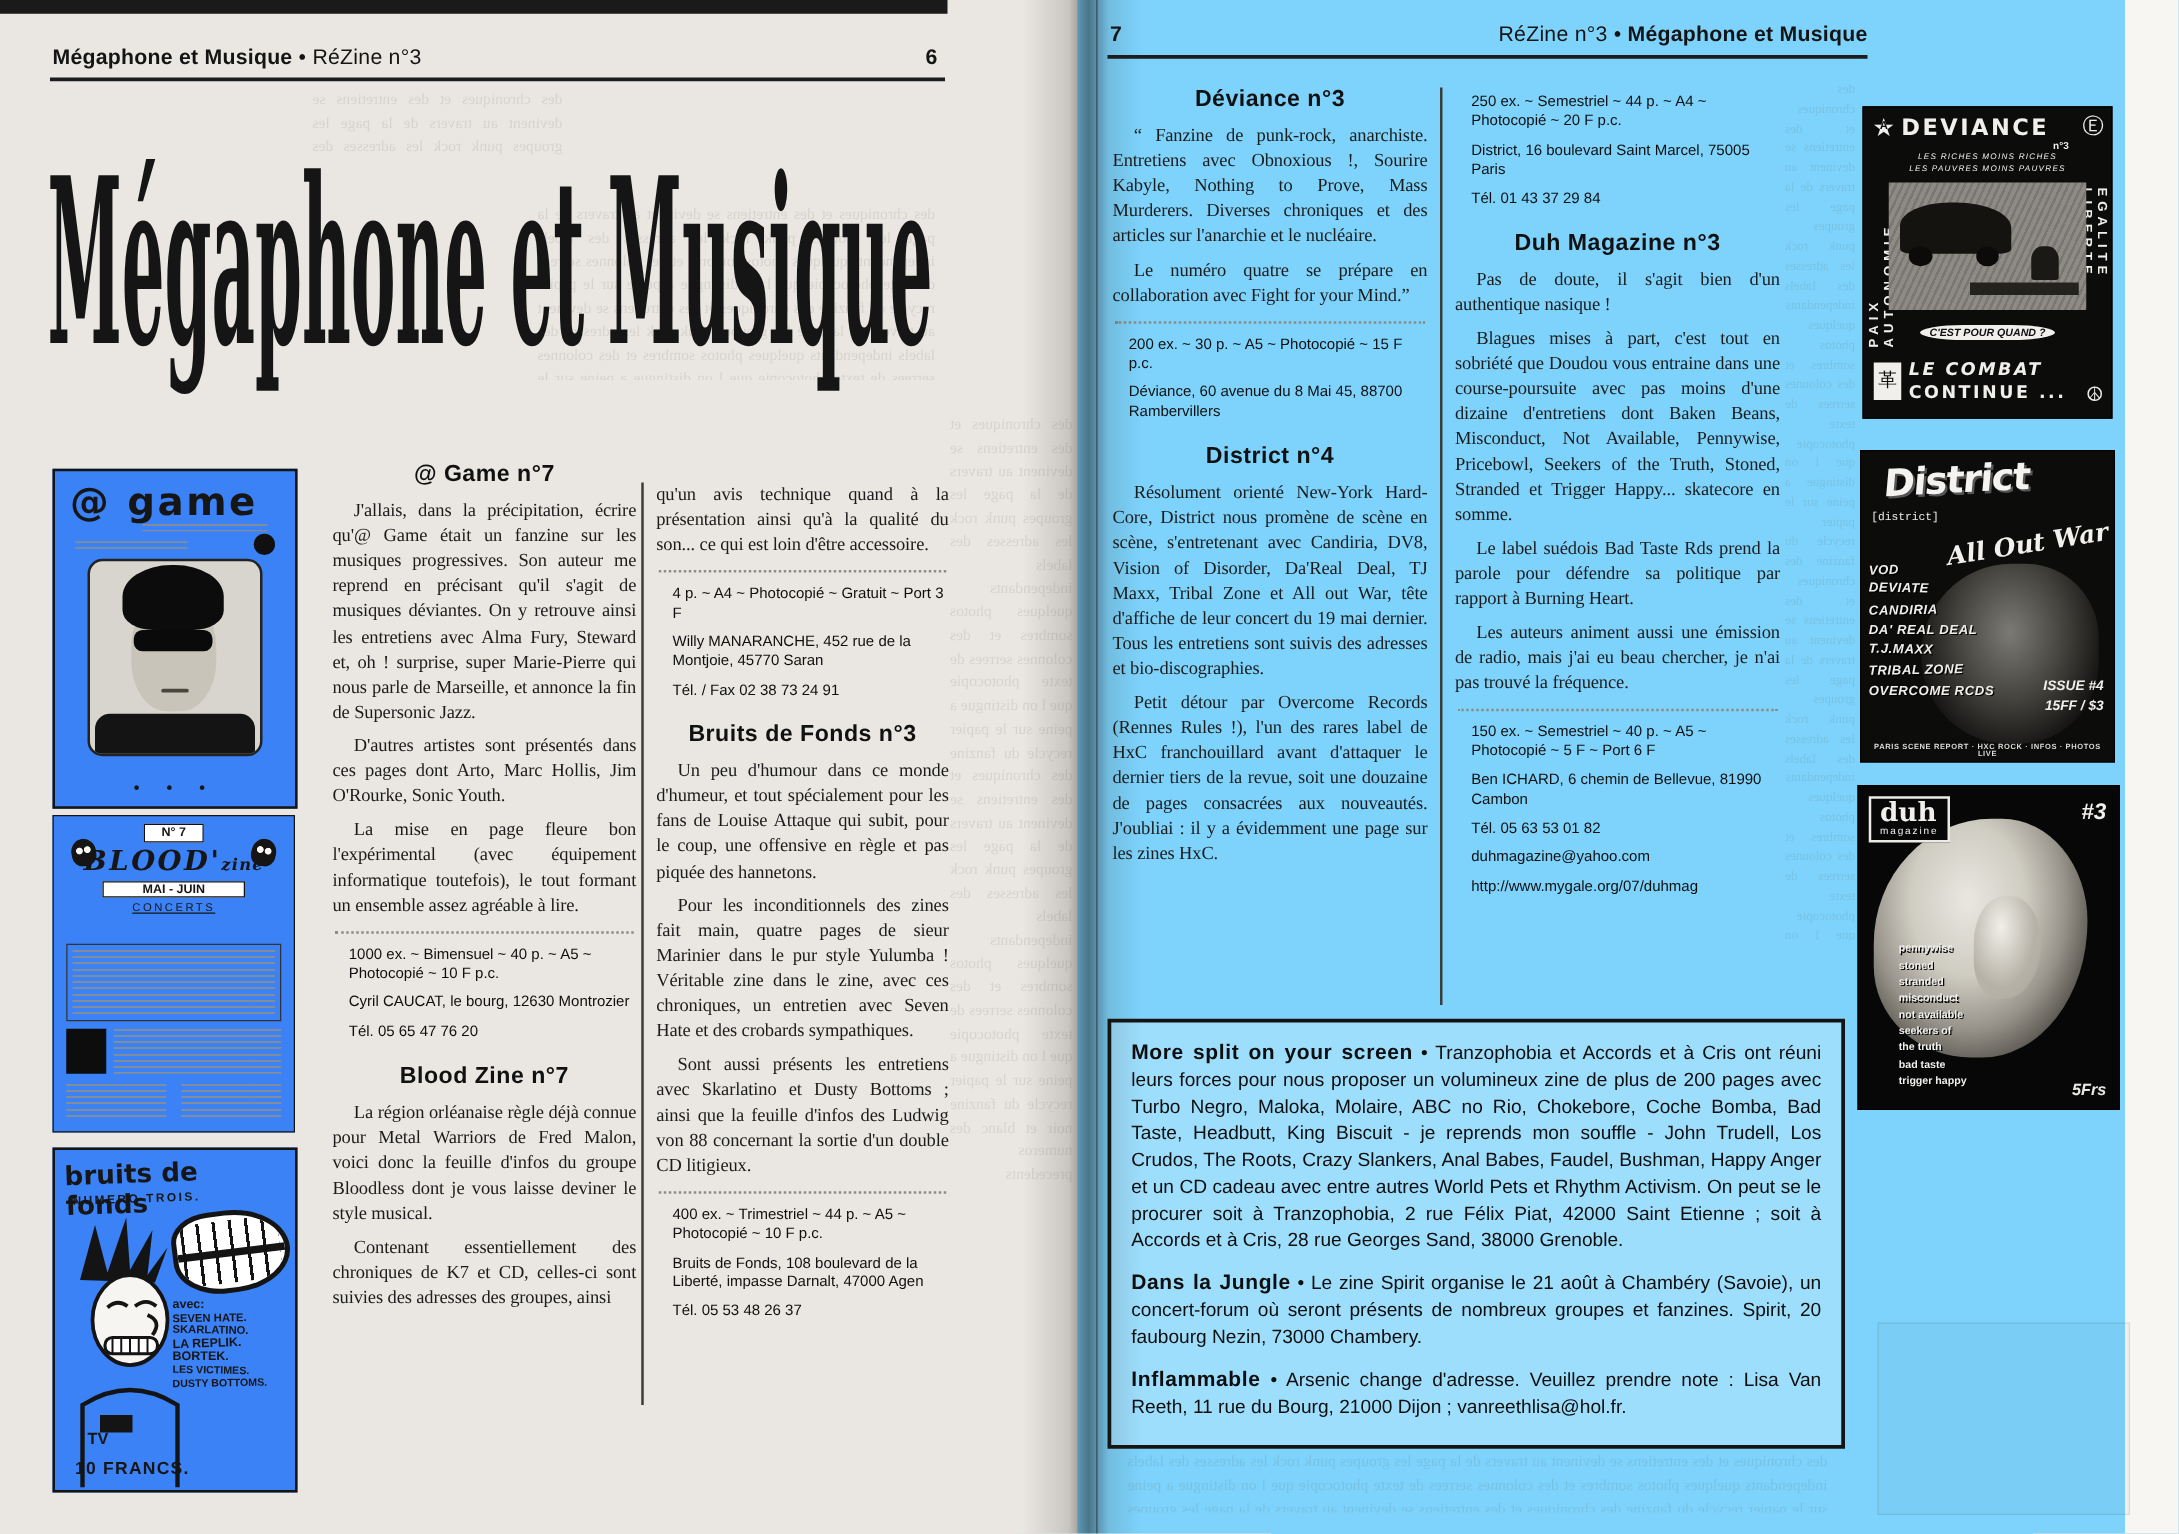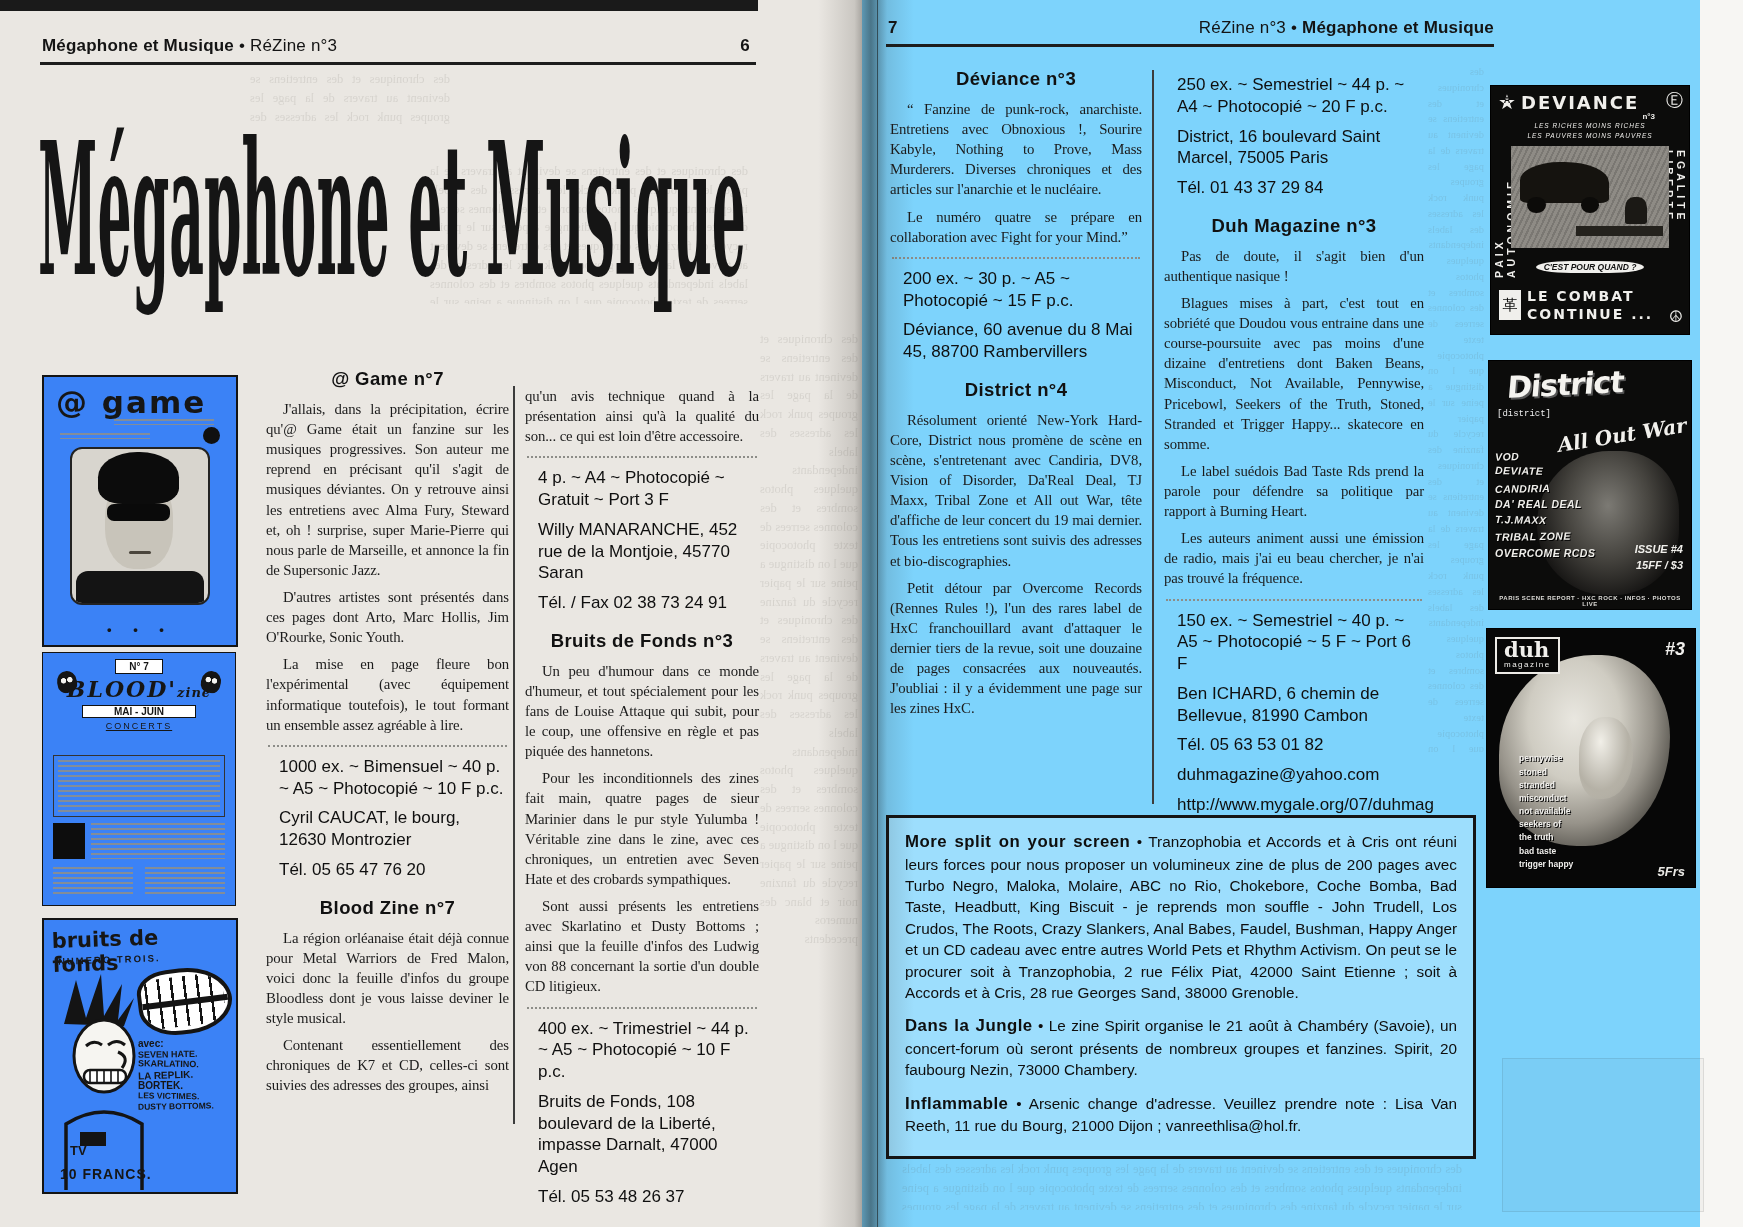--- a/index.html
+++ b/index.html
@@ -13,21 +13,21 @@
   .hdr b{font-weight:bold;}
   .hrule{position:absolute;height:2.5px;background:#1d1d1d;}
   .title-svg{position:absolute;overflow:visible;}
   .title-svg text{font-family:"DejaVu Serif",serif;font-weight:bold;fill:#151515;}
   .col{position:absolute;}
   .col-head{font-weight:bold;font-size:18.5px;text-align:center;margin:16px 0 9px;letter-spacing:.4px;color:#111;}
   .p{font-family:"Liberation Serif",serif;font-size:14.8px;line-height:1.36;text-align:justify;
      text-indent:17px;margin:0 0 7px;color:#1b1b1b;letter-spacing:-.1px;}
   .p.noind{text-indent:0;}
   .sep{border:none;border-top:2px dotted #8d8d88;margin:10px 2px 9px;}
-  .info{font-size:17px;line-height:1.28;margin:0 0 8px;padding-left:13px;color:#0f0f0f;}
+  .info{font-size:12px;line-height:1.28;margin:0 0 8px;padding-left:13px;color:#0f0f0f;}
   .vrule{position:absolute;width:1.5px;background:#3c3c3c;}
   .gutter{position:absolute;left:818px;top:0;width:96px;height:1227px;pointer-events:none;
     background:linear-gradient(90deg,rgba(35,30,24,0) 0%,rgba(35,30,24,.16) 38%,rgba(18,15,12,.48) 55%,rgba(35,30,24,.12) 72%,rgba(35,30,24,0) 100%);}
   .foldline{position:absolute;left:877px;top:0;width:1px;height:1227px;background:rgba(20,18,15,.55);pointer-events:none;}
   .ghost{position:absolute;color:#57534b;opacity:.13;filter:blur(.6px);transform:scaleX(-1);
      font-family:"Liberation Serif",serif;font-size:12.5px;line-height:1.5;text-align:justify;
      overflow:hidden;pointer-events:none;}
   .ghostbox{position:absolute;border:1px solid rgba(40,35,28,.10);background:rgba(40,35,28,.03);pointer-events:none;}
   
   .cover{position:absolute;background:#3b82f6;border:2px solid #141414;overflow:hidden;}
@@ -145,21 +145,21 @@
     <div class="col" style="left:266px;top:362px;width:243px;">
       <div class="col-head" style="margin-top:6px;">@ Game n°7</div>
       <p class="p">J'allais, dans la précipitation, écrire qu'@ Game était un fanzine sur les musiques progressives. Son auteur me reprend en précisant qu'il s'agit de musiques déviantes. On y retrouve ainsi les entretiens avec Alma Fury, Steward et, oh ! surprise, super Marie-Pierre qui nous parle de Marseille, et annonce la fin de Supersonic Jazz.</p>
       <p class="p">D'autres artistes sont présentés dans ces pages dont Arto, Marc Hollis, Jim O'Rourke, Sonic Youth.</p>
       <p class="p">La mise en page fleure bon l'expérimental (avec équipement informatique toutefois), le tout formant un ensemble assez agréable à lire.</p>
       <hr class="sep">
       <p class="info">1000 ex. ~ Bimensuel ~ 40 p. ~ A5 ~ Photocopié ~ 10 F p.c.</p>
       <p class="info">Cyril CAUCAT, le bourg, 12630 Montrozier</p>
       <p class="info">Tél. 05 65 47 76 20</p>
       <div class="col-head">Blood Zine n°7</div>
-      <p class="p">La région orléanaise était déjà connue pour Metal Warriors de Fred Malon, voici donc la feuille d'infos du groupe Bloodless dont je vous laisse deviner le style musical.</p>
+      <p class="p">La région orléanaise règle déjà connue pour Metal Warriors de Fred Malon, voici donc la feuille d'infos du groupe Bloodless dont je vous laisse deviner le style musical.</p>
       <p class="p">Contenant essentiellement des chroniques de K7 et CD, celles-ci sont suivies des adresses des groupes, ainsi</p>
     </div>
 
     <div class="vrule" style="left:513px;top:386px;height:738px;"></div>
 
     <div class="col" style="left:525px;top:362px;width:234px;">
       <p class="p noind" style="margin-top:24px;">qu'un avis technique quand à la présentation ainsi qu'à la qualité du son... ce qui est loin d'être accessoire.</p>
       <hr class="sep">
       <p class="info">4 p. ~ A4 ~ Photocopié ~ Gratuit ~ Port 3 F</p>
       <p class="info">Willy MANARANCHE, 452 rue de la Montjoie, 45770 Saran</p>
@@ -246,21 +246,21 @@
         <div style="position:absolute;left:6%;top:16%;width:56%;height:40%;background:#15130f;border-radius:45% 50% 10% 10%;"></div>
         <div style="position:absolute;left:10%;top:50%;width:12%;height:16%;background:#0c0b09;border-radius:50%;"></div>
         <div style="position:absolute;left:44%;top:50%;width:12%;height:16%;background:#0c0b09;border-radius:50%;"></div>
         <div style="position:absolute;right:4%;bottom:12%;width:55%;height:10%;background:#24221d;"></div>
         <div style="position:absolute;right:14%;bottom:24%;width:14%;height:26%;background:#1b1915;border-radius:40% 40% 10% 10%;"></div>
       </div>
       <div style="position:absolute;left:0;right:0;top:170px;text-align:center;">
         <span style="display:inline-block;background:#f0efec;color:#111;font-style:italic;font-weight:bold;font-size:8.5px;padding:1px 8px;border-radius:45%/70%;">C'EST POUR QUAND ?</span>
       </div>
       <div style="position:absolute;left:8px;bottom:14px;width:22px;height:30px;background:#f0efec;color:#0c0c0b;font-size:15px;text-align:center;line-height:30px;">革</div>
-      <div style="position:absolute;left:36px;bottom:30px;font-weight:bold;font-size:14px;letter-spacing:2px;font-family:'DejaVu Sans',sans-serif;">LE COMBAT</div>
+      <div style="position:absolute;left:36px;bottom:30px;font-weight:bold;font-size:14px;letter-spacing:2px;font-family:'DejaVu Sans',sans-serif;font-style:italic;">LE COMBAT</div>
       <div style="position:absolute;left:36px;bottom:12px;font-weight:bold;font-size:14px;letter-spacing:2px;font-family:'DejaVu Sans',sans-serif;">CONTINUE ...</div>
       <div style="position:absolute;right:6px;bottom:8px;font-size:16px;">☮</div>
     </div>
 
     <div class="bcover" style="left:626px;top:360px;width:202px;height:248px;">
       <div style="position:absolute;top:6px;left:18px;font-family:'DejaVu Sans',sans-serif;font-weight:bold;font-size:30px;letter-spacing:-1px;transform:rotate(-3deg) skewX(-8deg);color:#f4f3ef;text-shadow:2px 2px 0 #555;">District</div>
       <div style="position:absolute;top:48px;left:8px;font-family:'Liberation Mono',monospace;font-size:9px;color:#eee;">[district]</div>
       <div style="position:absolute;top:62px;right:4px;font-family:'DejaVu Serif',serif;font-weight:bold;font-style:italic;font-size:20px;transform:rotate(-9deg);color:#f2f1ed;">All Out War</div>
       <div style="position:absolute;bottom:14px;left:24%;width:70%;height:58%;background:radial-gradient(ellipse at 50% 38%,#7c7a74 0%,#46443f 42%,#121110 78%);border-radius:52% 42% 46% 50%;"></div>
       <div style="position:absolute;top:86px;left:6px;">

